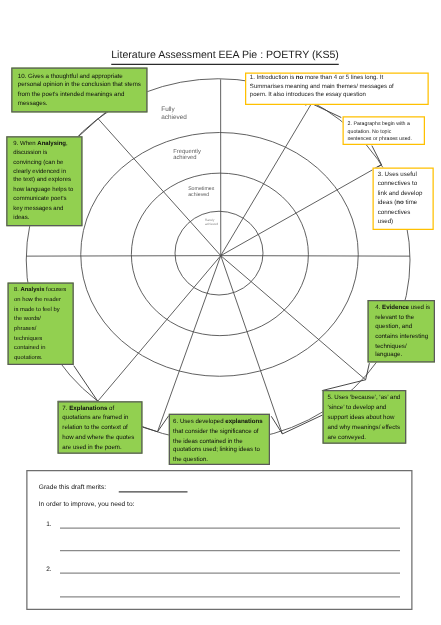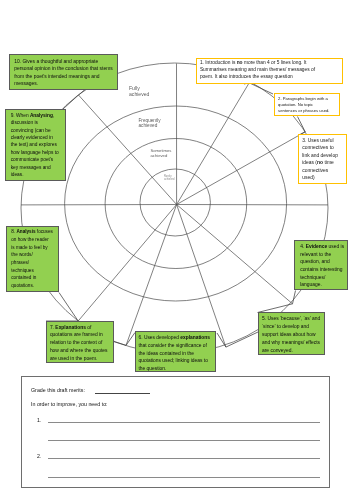--- a/index.html
+++ b/index.html
@@ -38,20 +38,21 @@
   .p-label{position:absolute;font-size:5.3px;line-height:6px;color:#141414;white-space:nowrap;}
   .p-blank{position:absolute;border-bottom:0.8px solid #444;}
   .p-num{position:absolute;font-size:5.2px;line-height:6px;color:#141414;}
   .p-rule{position:absolute;border-bottom:0.8px solid #8a8a8a;}
 </style>
 </head>
 <body>
 
 <div id="page">
 
+  <div class="page-title">Literature Assessment EEA Pie : POETRY (KS5)</div>
 
   <svg class="wheel" viewBox="0 0 353 500">
     <g>
       <ellipse class="ring" cx="174.5" cy="208" rx="153.5" ry="145"></ellipse>
       <ellipse class="ring" cx="175.6" cy="203.5" rx="111" ry="97.5"></ellipse>
       <ellipse class="ring" cx="175.9" cy="203.5" rx="70.8" ry="65"></ellipse>
       <ellipse class="ring" cx="175.2" cy="202.5" rx="35.2" ry="33.5"></ellipse>
     </g>
     <g>
       <line class="spoke" x1="176.6" y1="204.5" x2="21" y2="204.9"></line>

